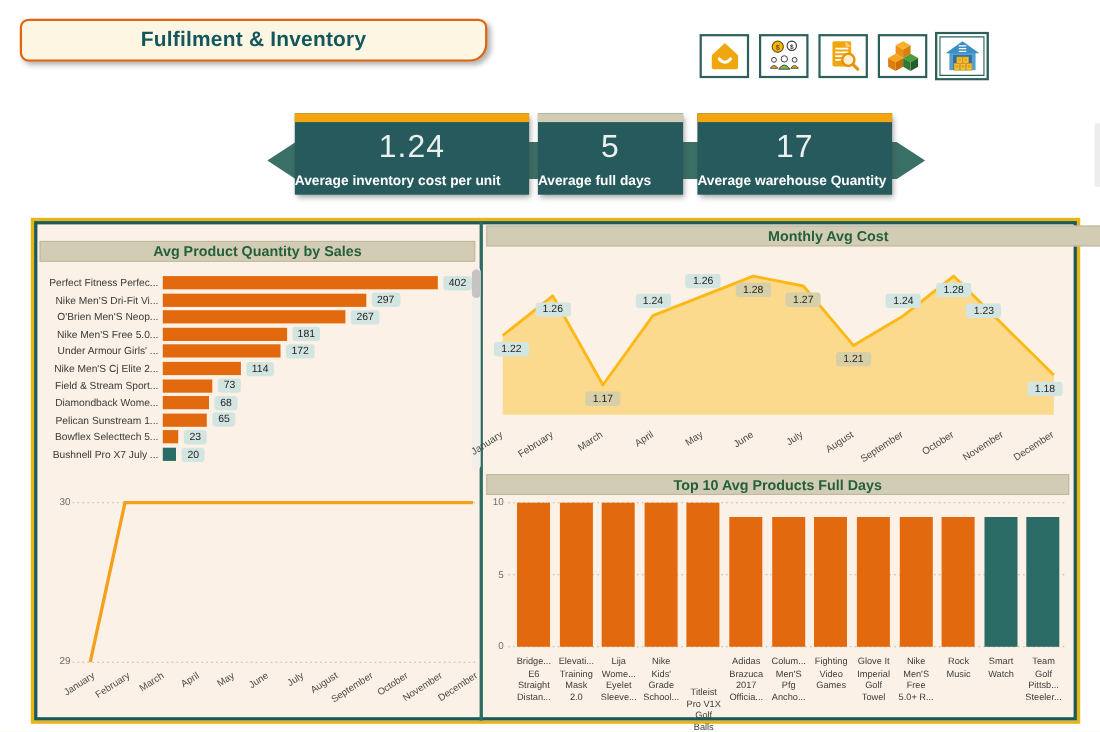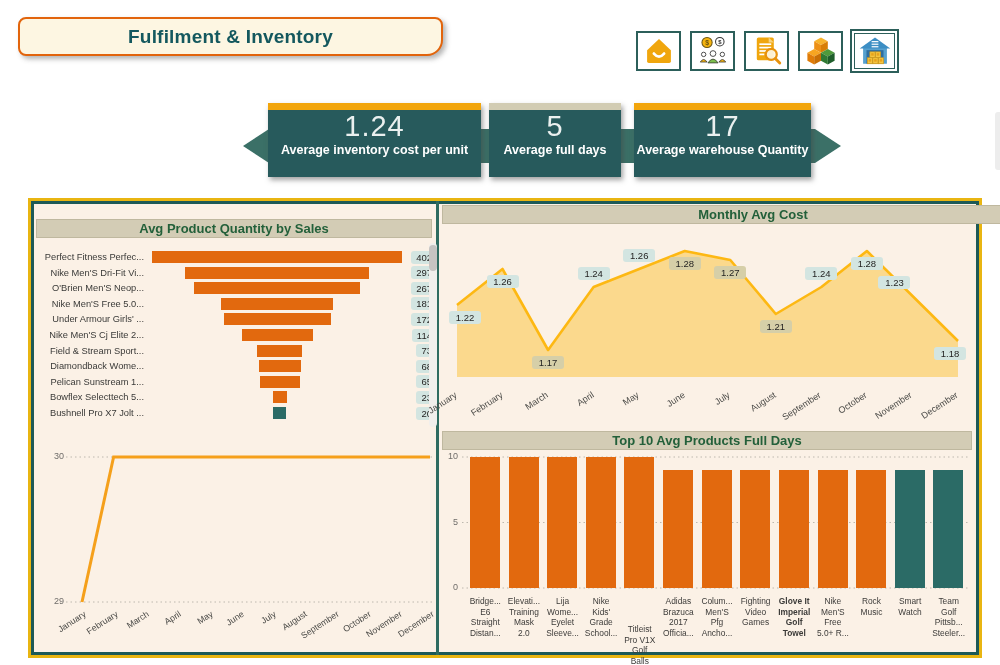--- a/index.html
+++ b/index.html
@@ -19,35 +19,35 @@
   .nav-btn svg { width:34px; height:34px; }
 
   
   .kpi-band { position:absolute; left:243px; top:129px; width:598px; height:34px; background:#3b7067;
     clip-path:polygon(0 50%, 26px 0, calc(100% - 26px) 0, 100% 50%, calc(100% - 26px) 100%, 26px 100%); }
   .kpi-card { position:absolute; top:103px; height:74px; background:#275a5c;
     box-shadow:2px 3px 5px rgba(70,70,70,.5); display:flex; flex-direction:column; }
   .kpi-accent { height:8px; width:100%; }
   .kpi-value { flex:1; display:flex; align-items:center; justify-content:center;
     color:#eaf0ef; font-size:29px; letter-spacing:1px; }
-  .kpi-label { color:#ffffff; font-weight:bold; font-size:12.5px; text-align:center; padding-bottom:20px; white-space:nowrap; }
+  .kpi-label { color:#ffffff; font-weight:bold; font-size:12.5px; text-align:left; padding-bottom:6px; white-space:nowrap; }
   .edge-hint { position:absolute; left:995px; top:112px; width:5px; height:58px; background:#ededed; border-radius:3px 0 0 3px; }
 
   
   .panel { position:absolute; left:28px; top:198px; width:954px; height:460px; border:3px solid #e9b511; }
   .panel-inner { position:absolute; inset:0; border:3px solid #1d5a57; background:#fbf1e6; }
   .v-divider { position:absolute; left:436px; top:201px; width:3px; height:454px; background:#2e6b60; }
 
   .chart-header { position:absolute; height:19px; background:#d3ccb5; border:1px solid #bfb89f;
     display:flex; align-items:center; justify-content:center; }
   .chart-header span { color:#23603a; font-weight:bold; font-size:13px; }
 
   
   .chart-box { position:absolute; }
-  .c1-row { position:absolute; left:0; width:100%; height:14px; display:flex; align-items:center;justify-content:space-between; }
+  .c1-row { position:absolute; left:0; width:100%; height:14px; display:flex; align-items:center; }
   .c1-label { width:108px; text-align:right; font-size:9.3px; color:#3a3a38; white-space:nowrap; overflow:hidden; flex:none; }
   .c1-bar { height:12px; margin-left:4px; flex:none; }
   .pill { display:inline-block; background:#d3e5e1; border-radius:3px; font-size:9.5px; color:#252423;
     padding:1px 5px; margin-left:5px; white-space:nowrap; }
   .scroll-track { position:absolute; width:8px; background:#f1efec; border-radius:4px; }
   .scroll-thumb { position:absolute; left:0; width:8px; height:26px; background:#c6c4c2; border-radius:4px; }
 
   .area-label { position:absolute; width:32px; text-align:center; background:#d3e5e1; border-radius:3px;
     font-size:9.5px; color:#252423; padding:1px 0; }
   .area-label.olive { background:#d6cfa8; }
@@ -217,21 +217,21 @@
         <span class="c1-label">Pelican Sunstream 1...</span>
         <span class="c1-bar" style="width: 40.4229px; background: rgb(226, 105, 14);"></span>
         <span class="pill">65</span>
       </div>
       <div class="c1-row" style="top: 148.4px;">
         <span class="c1-label">Bowflex Selecttech 5...</span>
         <span class="c1-bar" style="width: 14.3035px; background: rgb(226, 105, 14);"></span>
         <span class="pill">23</span>
       </div>
       <div class="c1-row" style="top: 164px;">
-        <span class="c1-label">Bushnell Pro X7 Jolt ...</span>
+        <span class="c1-label">Bushnell Pro X7 July ...</span>
         <span class="c1-bar" style="width: 12.4378px; background: rgb(43, 107, 102);"></span>
         <span class="pill">20</span>
       </div>
       <div class="scroll-track" style="left: 393px; top: 1px; height: 184px;">
         <div class="scroll-thumb" style="top: 2px;"></div>
       </div>
     </div>
   <div class="chart-box" id="c2" style="left:440px; top:238px; width:535px; height:190px">
       <svg width="535" height="145" viewBox="0 0 535 145" style="position: absolute; left: 0px; top: 0px;">
         <path d="M17.0,139 L17.0,67.0 L62.5,31.0 L108.1,112.0 L153.6,49.0 L199.2,31.0 L244.7,13.0 L290.3,22.0 L335.8,76.0 L381.4,49.0 L426.9,13.0 L472.5,58.0 L518.0,103.0 L518.0,139 Z" fill="#FBD98D"></path>
@@ -325,21 +325,21 @@
       <div style="position: absolute; left: 259.692px; top: 20.1px; width: 30px; height: 117.9px; background: rgb(226, 105, 14);"></div>
       <div class="c4-cat" style="left: 251.692px; width: 46.6154px; top: 146px;">Colum...
 Men'S
 Pfg
 Ancho...</div>
       <div style="position: absolute; left: 298.308px; top: 20.1px; width: 30px; height: 117.9px; background: rgb(226, 105, 14);"></div>
       <div class="c4-cat" style="left: 290.308px; width: 46.6154px; top: 146px;">Fighting
 Video
 Games</div>
       <div style="position: absolute; left: 336.923px; top: 20.1px; width: 30px; height: 117.9px; background: rgb(226, 105, 14);"></div>
-      <div class="c4-cat" style="left: 328.923px; width: 46.6154px; top: 146px; font-weight: bold;">Glove It
+      <div class="c4-cat" style="left: 328.923px; width: 46.6154px; top: 146px;">Glove It
 Imperial
 Golf
 Towel</div>
       <div style="position: absolute; left: 375.538px; top: 20.1px; width: 30px; height: 117.9px; background: rgb(226, 105, 14);"></div>
       <div class="c4-cat" style="left: 367.538px; width: 46.6154px; top: 146px;">Nike
 Men'S
 Free
 5.0+ R...</div>
       <div style="position: absolute; left: 414.154px; top: 20.1px; width: 30px; height: 117.9px; background: rgb(226, 105, 14);"></div>
       <div class="c4-cat" style="left: 406.154px; width: 46.6154px; top: 146px;">Rock

